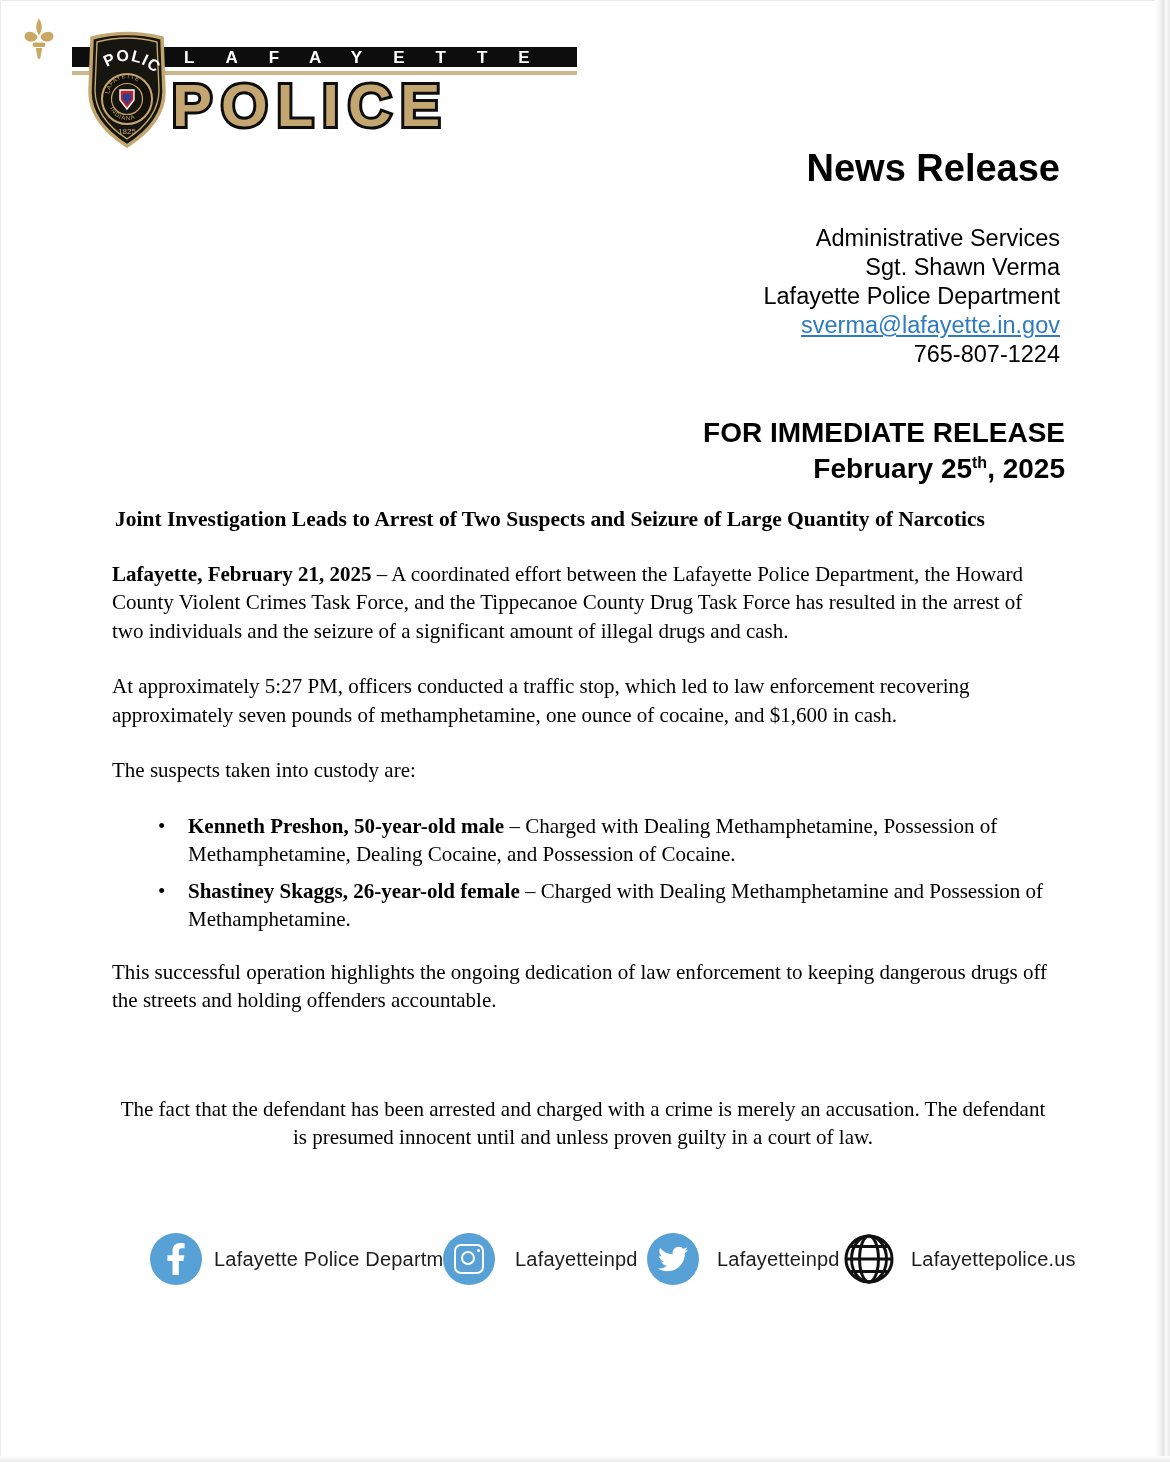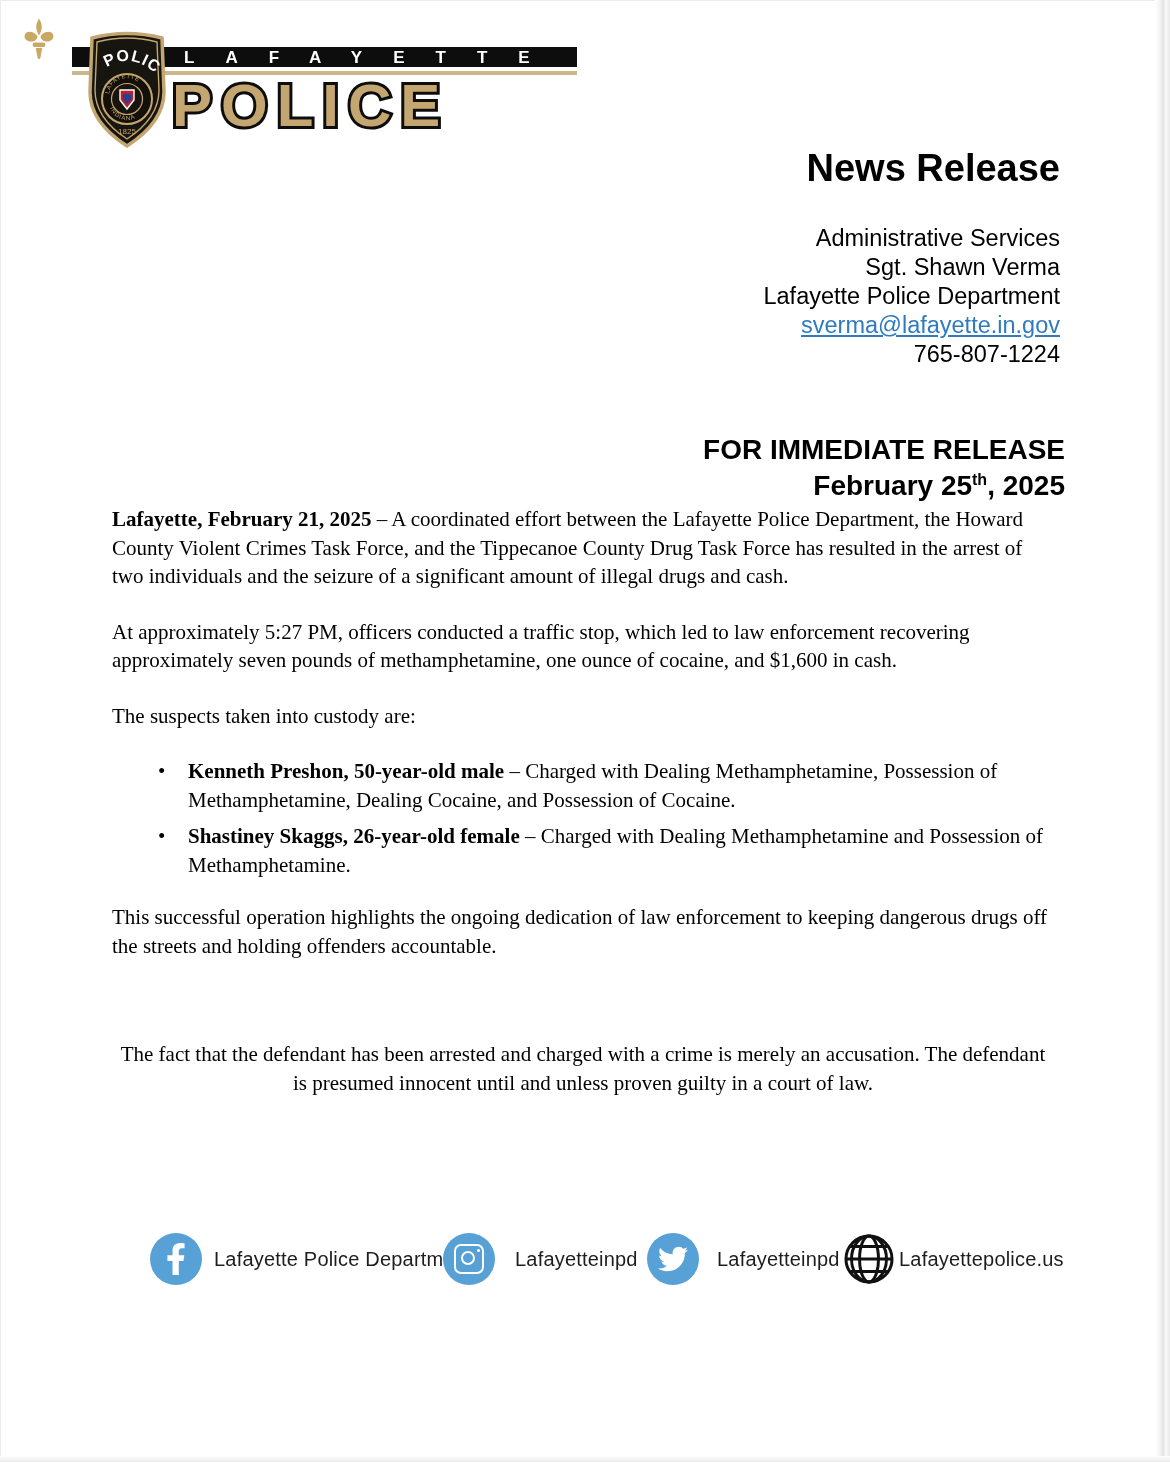--- a/index.html
+++ b/index.html
@@ -36,21 +36,21 @@
   .logo-wordmark{position:absolute;left:168px;top:70px;}
   .badge{position:absolute;left:84px;top:30px;}
   
   .header-right{
     position:absolute;top:146px;right:110px;text-align:right;color:#000;
   }
   .news-release{font-size:38px;font-weight:bold;line-height:44px;margin:0 0 34px 0;letter-spacing:0px;}
   .contact{font-size:23.5px;line-height:29px;}
   .contact a{color:#2E7BC0;text-decoration:underline;text-align:right;}
   .release-block{
-    position:absolute;top:435px;right:105px;text-align:right;
+    position:absolute;top:418px;right:105px;text-align:right;
     font-size:28px;font-weight:bold;line-height:30px;color:#000;margin-left:44px;
   }
   .release-block sup{font-size:16px;}
   
   .article{
     position:absolute;left:112px;top:505px;width:950px;
     font-family:"Liberation Serif",serif;font-size:21px;line-height:28.5px;color:#000;
   }
   .headline{font-weight:bold;font-size:21.5px;margin:0 0 26px 0;padding-left:3px;}
   .article p{margin:0 8px 27px 0;}
@@ -138,20 +138,21 @@
       <div>765-807-1224</div>
     </div>
   </div>
 
   <div class="release-block">
     <div>FOR IMMEDIATE RELEASE</div>
     <div><span>February 25</span><sup>th</sup><span>, 2025</span></div>
   </div>
 
   <div class="article">
+    <div class="headline">Joint Investigation Leads to Arrest of Two Suspects and Seizure of Large Quantity of Narcotics</div>
 
     <p><span class="lead-bold">Lafayette, February 21, 2025</span><span> – A coordinated effort between the Lafayette Police Department, the Howard County Violent Crimes Task Force, and the Tippecanoe County Drug Task Force has resulted in the arrest of two individuals and the seizure of a significant amount of illegal drugs and cash.</span></p>
 
     <p>At approximately 5:27 PM, officers conducted a traffic stop, which led to law enforcement recovering approximately seven pounds of methamphetamine, one ounce of cocaine, and $1,600 in cash.</p>
 
     <p>The suspects taken into custody are:</p>
 
     <ul>
       <li><span class="lead-bold">Kenneth Preshon, 50-year-old male</span><span> – Charged with Dealing Methamphetamine, Possession of Methamphetamine, Dealing Cocaine, and Possession of Cocaine.</span></li>
       <li><span class="lead-bold">Shastiney Skaggs, 26-year-old female</span><span> – Charged with Dealing Methamphetamine and Possession of Methamphetamine.</span></li>
@@ -196,18 +197,18 @@
         <g stroke="#111111" stroke-width="3" fill="none">
           <circle cx="26" cy="26" r="23"></circle>
           <ellipse cx="26" cy="26" rx="9.5" ry="23"></ellipse>
           <ellipse cx="26" cy="26" rx="17.5" ry="23"></ellipse>
           <line x1="7.2" y1="13.5" x2="44.8" y2="13.5"></line>
           <line x1="3" y1="26" x2="49" y2="26"></line>
           <line x1="7.2" y1="38.5" x2="44.8" y2="38.5"></line>
         </g>
       </svg>
     </div>
-    <span class="footer-label" style="margin-left:4px;">Lafayettepolice.us</span>
+    <span class="footer-label" style="margin-left:16px;">Lafayettepolice.us</span>
   </div>
 
   <div class="edge-right"></div>
   <div class="edge-bottom"></div>
 </div>
 
 </body></html>

